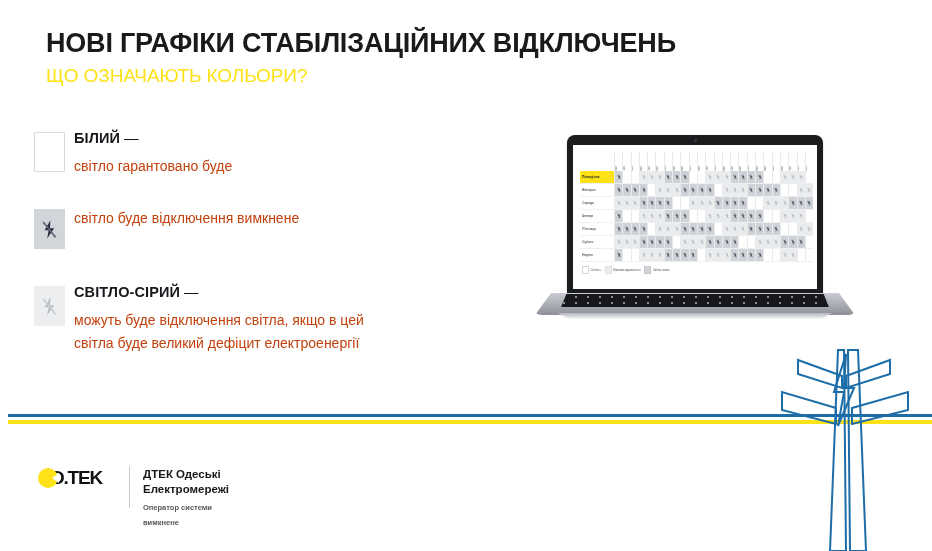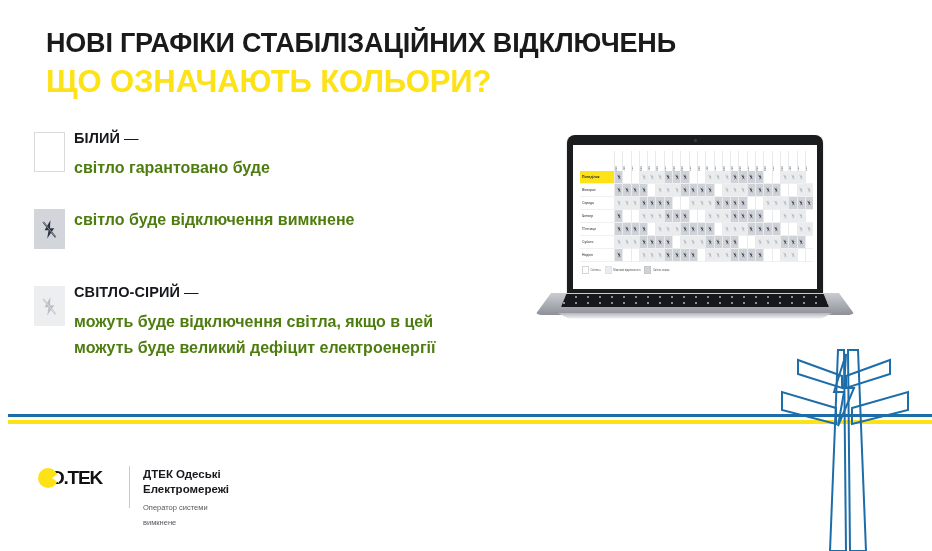--- a/index.html
+++ b/index.html
@@ -12,21 +12,21 @@
   }
   #stage{position:absolute;inset:0;width:932px;height:551px;overflow:hidden;background:#fff;margin-left:8px;}
 
   
   .title-block{position:absolute;left:38px;top:28px;width:800px;}
   .title-1{
     font-size:27px;font-weight:bold;color:#1a1a1a;
     letter-spacing:-0.2px;line-height:1.12;white-space:nowrap;
   }
   .title-2{
-    font-size:31px;font-weight:bold;color:#FCE217;
+    font-size:19px;font-weight:normal;color:#FCE217;
     letter-spacing:-0.1px;line-height:1.12;margin-top:7px;white-space:nowrap;
   }
 
   
   .legend{position:absolute;left:26px;top:130px;width:470px;}
   .legend-row{position:relative;margin-bottom:25px;min-height:52px;}
   .legend-icon{
     position:absolute;left:0;top:2px;
     width:31px;height:40px;
     box-sizing:border-box;
@@ -35,21 +35,21 @@
   .legend-icon.white{background:#ffffff;border:1px solid #d9dadb;}
   .legend-icon.gray{background:#d2d5d9;}
   .legend-icon.lightgray{background:#eceef0;}
   .legend-text{margin-left:40px;}
   .legend-title{
     font-size:14.5px;font-weight:bold;color:#16181c;
     letter-spacing:0.1px;margin-bottom:9px;
   }
   .legend-title .dash{font-weight:normal;color:#16181c;}
   .legend-desc{
-    font-size:16px;color:#4d7c0f;line-height:1.62;font-weight:bold;
+    font-size:14px;color:#c2410c;line-height:1.62;font-weight:normal;
   }
 
   
   .laptop{position:absolute;left:527px;top:135px;width:320px;height:205px;}
   .lid{
     position:absolute;left:32px;top:0;width:256px;height:160px;
     background:#1b1c1e;border-radius:8px 8px 2px 2px;
     box-shadow:0 1px 2px rgba(0,0,0,.25);
   }
   .cam{position:absolute;left:50%;top:4px;width:3px;height:3px;margin-left:-1.5px;
@@ -142,21 +142,21 @@
     width:0;height:0;border-top:5px solid transparent;border-bottom:5px solid transparent;
     border-right:7px solid #ffffff;
   }
   .logo-word{
     font-size:19px;font-weight:bold;color:#111;letter-spacing:-1.2px;
     margin-left:-7px;font-family:"Liberation Sans", sans-serif;
   }
   .logo-sep{width:1px;height:42px;background:#c8cacd;margin:0 13px;}
   .logo-texts{padding-top:1px;}
   .logo-name{font-size:11.5px;font-weight:bold;color:#16181c;line-height:1.34;}
-  .logo-sub{font-size:7.5px;color:#55585d;line-height:1.38;margin-top:5px;}
+  .logo-sub{font-size:7.5px;color:#55585d;line-height:1.38;margin-top:5px;font-weight:bold;}
 </style>
 </head>
 <body>
 
 <div id="stage">
 
   <div class="title-block">
     <div class="title-1">НОВІ ГРАФІКИ СТАБІЛІЗАЦІЙНИХ ВІДКЛЮЧЕНЬ</div>
     <div class="title-2">ЩО ОЗНАЧАЮТЬ КОЛЬОРИ?</div>
   </div>
@@ -192,21 +192,21 @@
           <path d="M9.4 1.2 L3.6 11.2 L7.6 11.2 L6.2 19.6 L13.2 9.2 L9.0 9.2 Z" fill="#b9bec5"></path>
           <line x1="2.2" y1="3.0" x2="14.6" y2="18.2" stroke="#b9bec5" stroke-width="1.7"></line>
           <line x1="2.2" y1="3.0" x2="14.6" y2="18.2" stroke="#eceef0" stroke-width="0.6"></line>
         </svg>
       </div>
       <div class="legend-text">
         <div class="legend-title">
           <span>СВІТЛО-СІРИЙ</span><span class="dash"> —</span>
         </div>
         <div class="legend-desc">можуть буде відключення світла, якщо в цей</div>
-        <div class="legend-desc">можуть буде великий дефіцит електроенергії</div>
+        <div class="legend-desc">світла буде великий дефіцит електроенергії</div>
       </div>
     </div>
 
   </div>
 
   <div class="laptop">
     <div class="lid">
       <div class="cam"></div>
       <div class="screen">
         <div class="sched">

